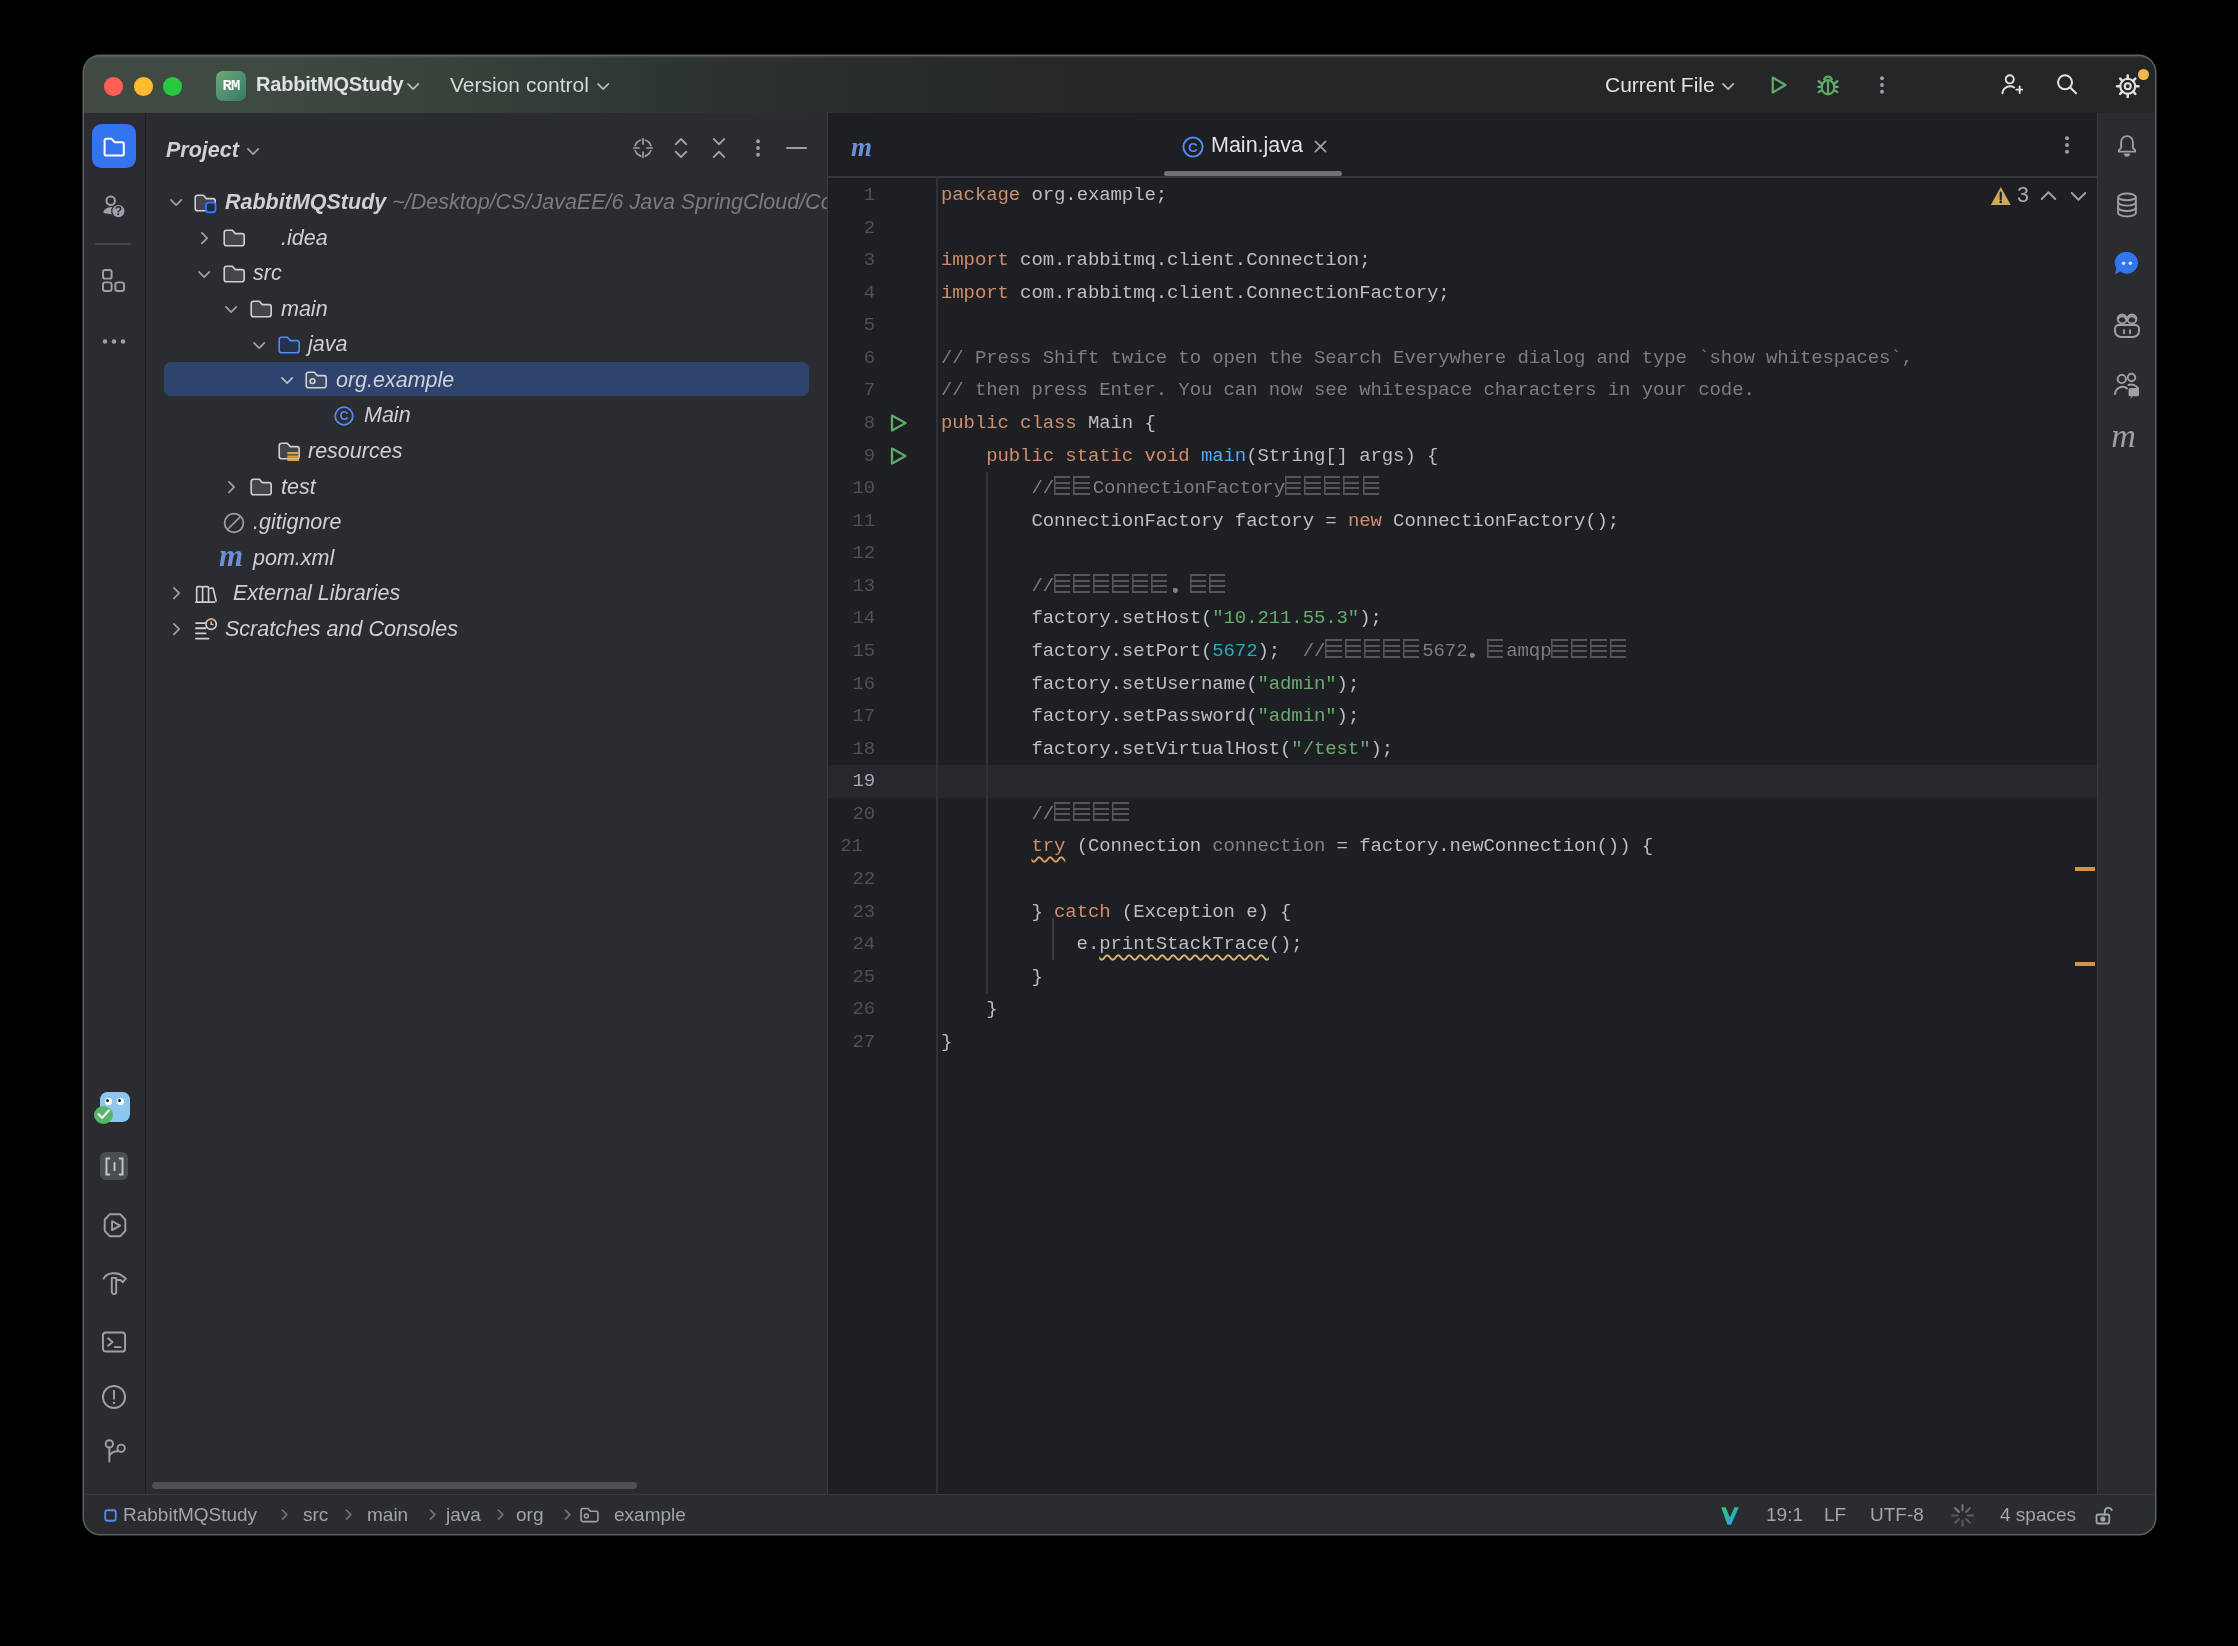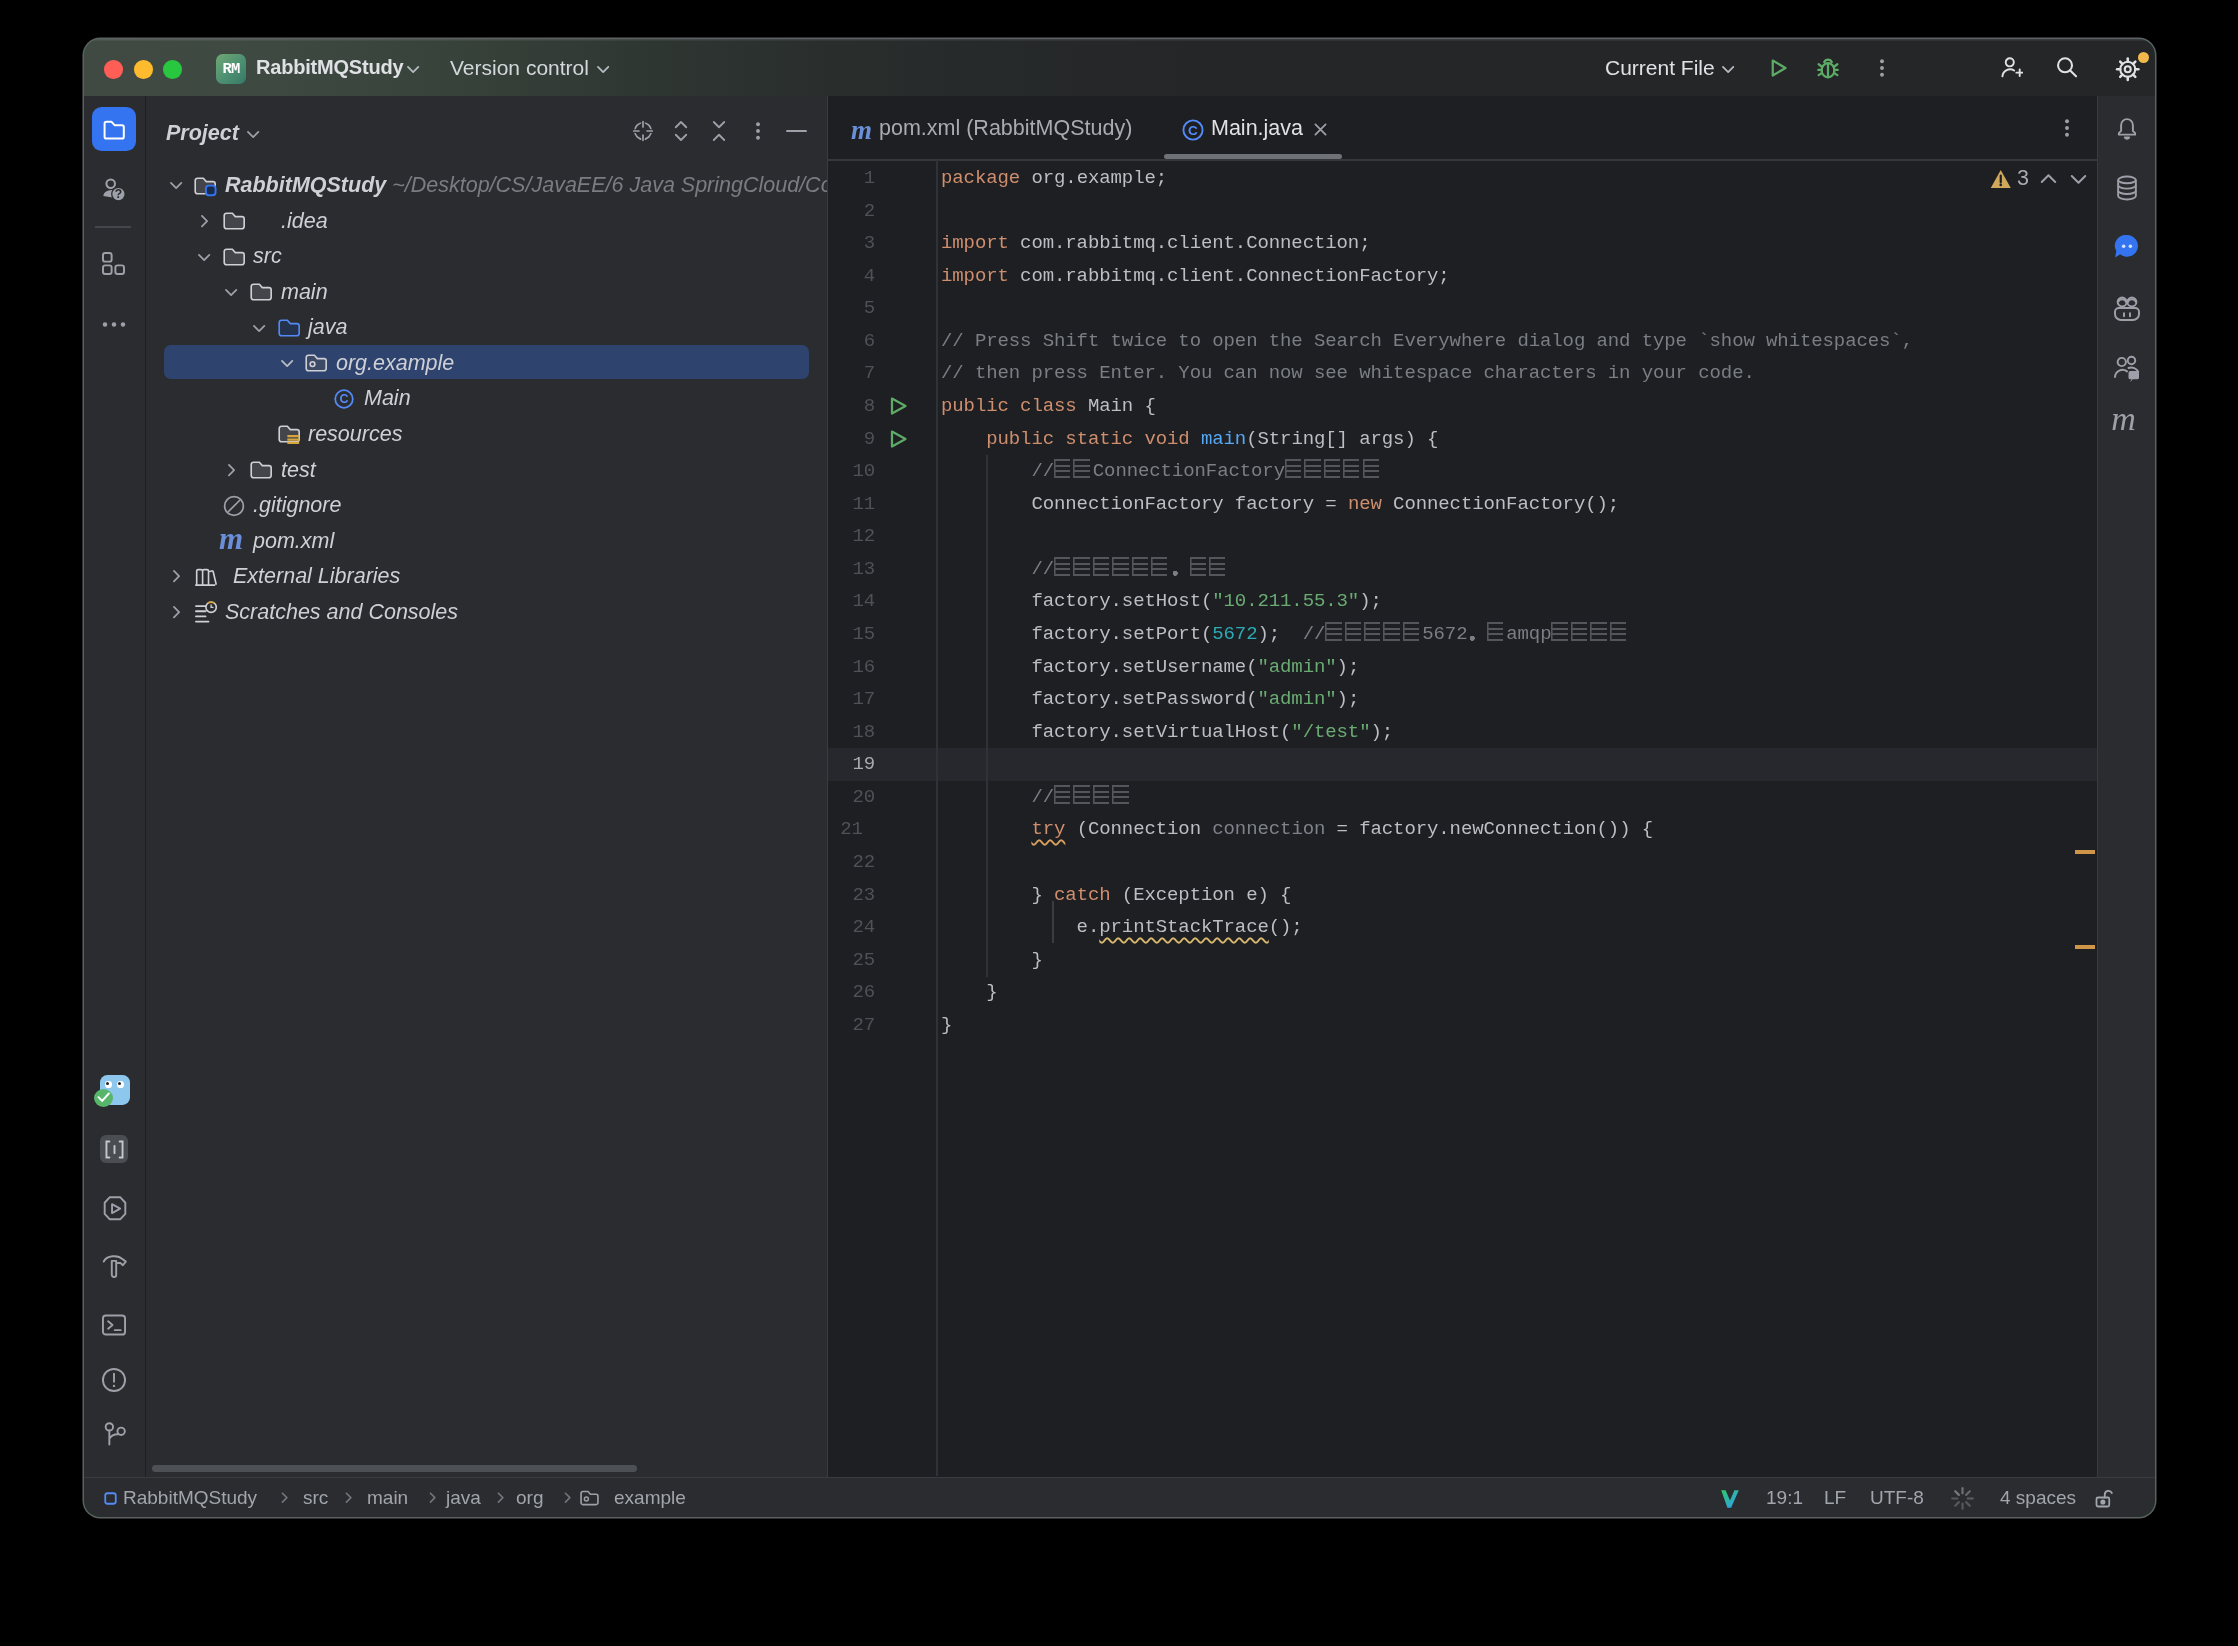--- a/index.html
+++ b/index.html
@@ -1,18 +1,18 @@
 <!DOCTYPE html>
 <html style="font-size:12px"><head><meta charset="utf-8">
 <style>
   html,body{margin:0;padding:0;background:#000;width:2239px;height:1646px;overflow:hidden;}
   *{box-sizing:border-box;}
   body{font-family:"Liberation Sans",sans-serif;-webkit-font-smoothing:antialiased;}
   .abs{position:absolute;}
-  #win{position:absolute;left:84px;top:39px;width:2071px;height:1478px;border-radius:16.3px;
+  #win{position:absolute;left:84px;top:56px;width:2071px;height:1478px;border-radius:16.3px;
        background:#15803d;box-shadow:0 0 0 1.5px #5d6062;overflow:hidden;}
   
   #titlebar{position:absolute;left:0;top:0;width:2071px;height:57px;
     background:linear-gradient(90deg,#404a42 0%,#3e4941 9%,#37423a 18%,#2c3330 30%,#272a2a 42%,#242628 54%,#242628 100%);box-shadow:inset 0 1.5px 0 rgba(255,255,255,0.10);}
   .tl{position:absolute;top:21px;width:18.5px;height:18.5px;border-radius:50%;}
   #titlebar .ttext{position:absolute;top:0;height:57px;line-height:57px;color:#dfe1e5;font-size:21px;}
   
   #activity{position:absolute;left:0;top:57px;width:61px;height:1381px;background:#2a2c2f;}
   #projpanel{position:absolute;left:61px;top:57px;width:683px;height:1381px;background:#2a2c2f;border-left:0.7px solid #1e1f22;}
   #editor{position:absolute;left:743px;top:57px;width:1270px;height:1381px;background:#1e1f22;border-left:1.5px solid #393b40;}
@@ -303,21 +303,20 @@
       </svg>
     <div class="trow" style="left:79px;top:500px;">Scratches and Consoles</div>
 
     <div class="abs" style="left:6px;top:1369px;width:485px;height:6.7px;border-radius:3.7px;background:#4d5054;"></div>
   </div>
   <div id="editor">
 
     <div class="abs" style="left:0;top:652px;width:1270px;height:33px;background:#26282e;"></div>
 
     <div class="abs" style="left:23px;top:18px;width:25px;height:33px;color:#6a8fd8;font-family:'Liberation Serif',serif;font-style:italic;font-weight:bold;font-size:27px;line-height:33px;">m</div>
-    <div class="abs" style="left:51px;top:0;height:64px;line-height:64px;color:#a8abb0;font-size:21.5px;">pom.xml (RabbitMQStudy)</div>
     <svg class="icon" style="left:353px;top:21.5px;" width="24" height="24" viewBox="0 0 30 30" fill="none">
         <circle cx="15" cy="15" r="12" stroke="#548af7" stroke-width="2.4"></circle>
         <text x="15" y="21" font-size="17" font-weight="bold" fill="#548af7" text-anchor="middle" font-family="Liberation Sans">C</text>
       </svg>
     <div class="abs" style="left:383px;top:0;height:64px;line-height:64px;color:#dfe1e5;font-size:21.5px;">Main.java</div>
     <svg class="icon" style="left:483px;top:24px;" width="19" height="19" viewBox="0 0 26 26" fill="none" stroke="#9da0a8" stroke-width="2.4" stroke-linecap="round">
         <path d="M6 6 L20 20 M20 6 L6 20"></path>
       </svg>
     <svg class="icon" style="left:1227px;top:20px;" width="24" height="24" viewBox="0 0 32 32" fill="#9da0a8">
         <circle cx="16" cy="7" r="2.6"></circle>

